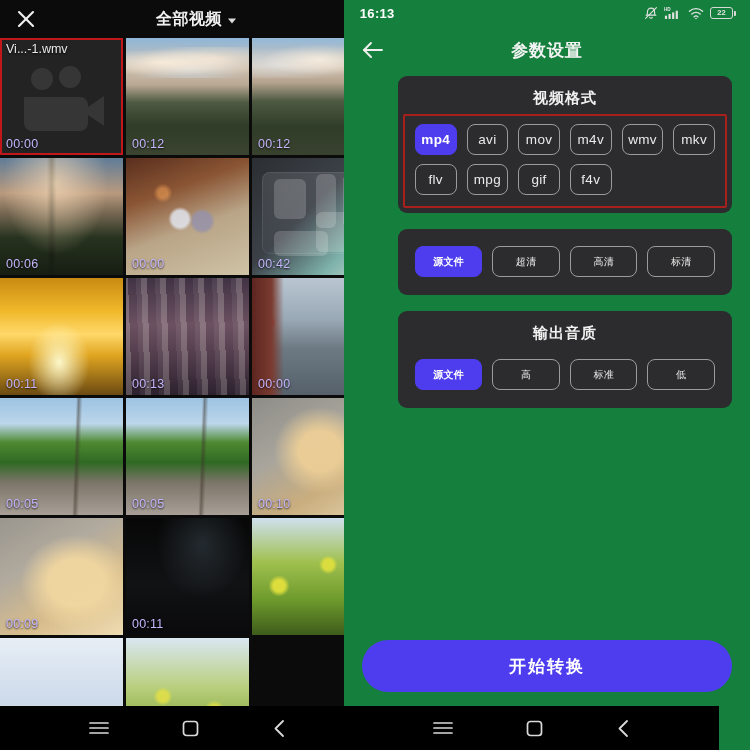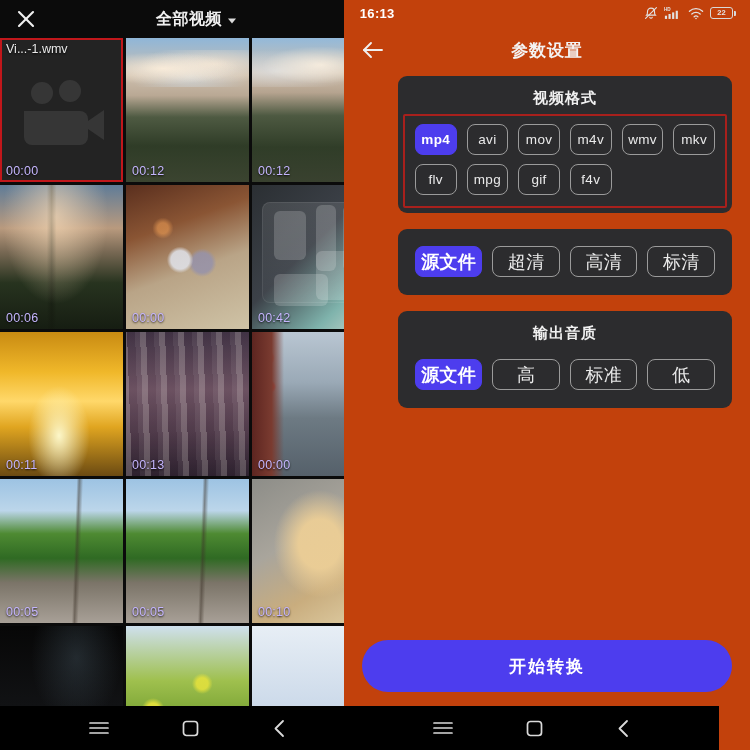--- a/index.html
+++ b/index.html
@@ -41,21 +41,21 @@
     border-right:4.5px solid transparent; border-top:5px solid #dcdcdc;
     margin-top:3px;
   }
 
   .thumb-grid {
     position:relative; width:375px;
     display:grid; grid-template-columns:repeat(3,1fr);
     gap:3px 3px; padding:0;
   }
   .thumb {
-    position:relative; width:100%; height:144px; overflow:hidden;
+    position:relative; width:100%; height:117px; overflow:hidden;
     background:#1a1a1a;
   }
   .thumb .art { position:absolute; inset:0; }
   .dur {
     position:absolute; left:6px; bottom:4px; z-index:4;
     color:#c4b5fd; font-size:12.5px; font-weight:400;
     text-shadow:0 1px 2px rgba(0,0,0,.85);
     letter-spacing:.2px;
   }
   .fname {
@@ -134,21 +134,21 @@
                 radial-gradient(circle at 62% 40%,rgba(230,226,60,.85) 5%,transparent 9%);}
   .art-blue{background:linear-gradient(180deg,#e7eef5 0%,#cfdceb 50%,#b8c8d9 100%);}
   .art-rape2{background:linear-gradient(180deg,#d9e7f2 0%,#b9cf7e 42%,#8cae44 72%,#4f6e22 100%);}
   .art-rape2::after{content:"";position:absolute;inset:0;
      background:radial-gradient(circle at 30% 50%,rgba(226,224,70,.85) 5%,transparent 9%),
                 radial-gradient(circle at 72% 62%,rgba(226,224,70,.8) 5%,transparent 9%);}
 
   
   .right-panel {
     position:relative; width:443px; height:750px;
-    background:#c2410c; overflow:hidden;
+    background:#15803d; overflow:hidden;
   }
   .statusbar {
     height:26px; display:flex; align-items:center;
     justify-content:space-between; padding:0 14px 0 16px;
     color:#ffffff;
   }
   .sb-time { font-size:13px; font-weight:700; letter-spacing:.3px; }
   .sb-icons { display:flex; align-items:center; gap:6px; }
   .sb-icons svg { display:block; }
   .batt {
@@ -186,21 +186,21 @@
   }
   .opt {
     height:31px; border-radius:8px; border:1px solid #9b9b9b;
     display:flex; align-items:center; justify-content:center;
     color:#eaeaea; font-size:13.5px; letter-spacing:.3px;
     background:transparent; cursor:pointer; user-select:none;
   }
   .opt.sel {
     background:#4d3dee; border-color:#4d3dee; color:#ffffff; font-weight:700;
   }
-  .opt.cjk { font-size:18px; font-weight:400; }
+  .opt.cjk { font-size:10px; font-weight:400; }
   .opt.cjk.sel { font-weight:700; }
 
   .redbox {
     position:absolute; border:2px solid #a8201c; border-radius:2px;
     pointer-events:none;
   }
 
   .start-wrap { position:absolute; left:0; right:0; bottom:58px; padding:0 18px; }
   .start-btn {
     height:52px; border-radius:26px; background:#4d3dee;
@@ -292,20 +292,24 @@
           <div class="art art-field"></div>
           <div class="dur">00:05</div>
         </div>
         <div class="thumb">
           <div class="art art-field"></div>
           <div class="dur">00:05</div>
         </div>
         <div class="thumb">
           <div class="art art-dog1"></div>
           <div class="dur">00:10</div>
+        </div>
+        <div class="thumb">
+          <div class="art art-dog2"></div>
+          <div class="dur">00:09</div>
         </div>
         <div class="thumb">
           <div class="art art-dark"></div>
           <div class="dur">00:11</div>
         </div>
         <div class="thumb">
           <div class="art art-rape1"></div>
         </div>
         <div class="thumb">
           <div class="art art-blue"></div>

